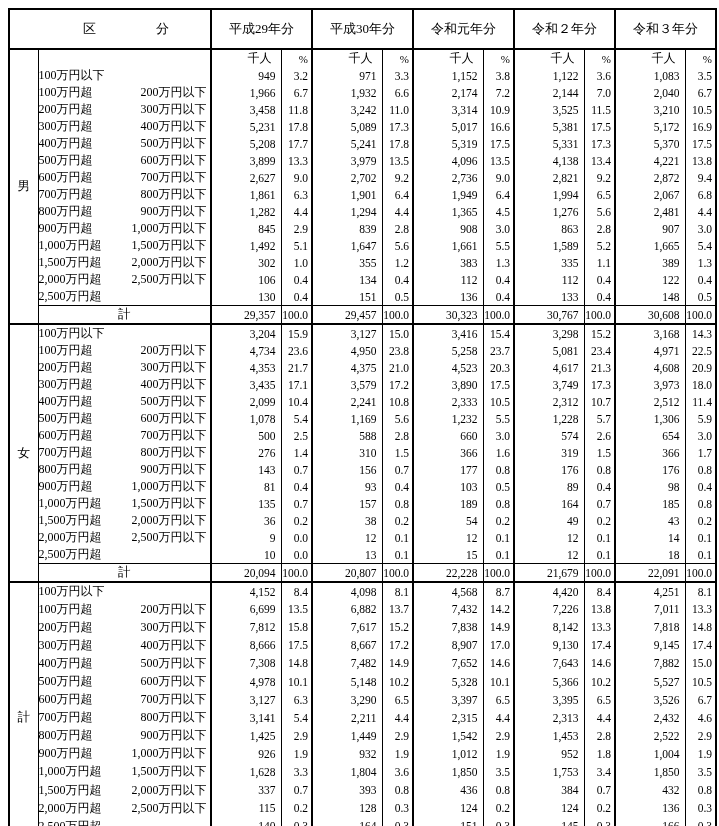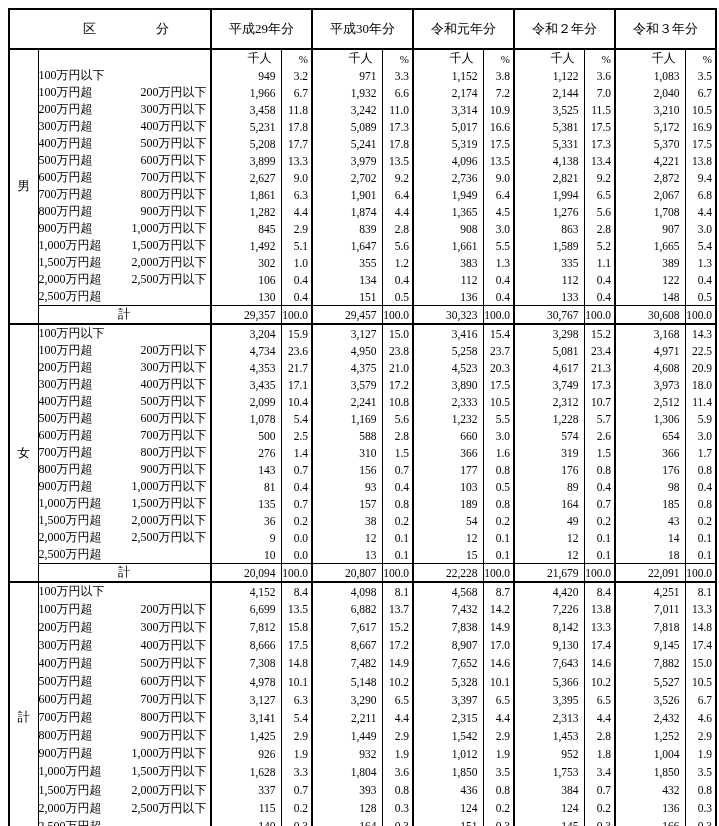--- a/index.html
+++ b/index.html
@@ -179,27 +179,27 @@
           <td class="p">6.4</td>
           <td class="c">1,994</td>
           <td class="p">6.5</td>
           <td class="c">2,067</td>
           <td class="p">6.8</td>
         </tr>
         <tr style="height: 16.1px;">
           <td class="lbl"><span class="a">800万円超</span><span class="b">900万円以下</span></td>
           <td class="c">1,282</td>
           <td class="p">4.4</td>
-          <td class="c">1,874</td>
+          <td class="c">1,294</td>
           <td class="p">4.4</td>
           <td class="c">1,365</td>
           <td class="p">4.5</td>
           <td class="c">1,276</td>
           <td class="p">5.6</td>
-          <td class="c">1,708</td>
+          <td class="c">2,481</td>
           <td class="p">4.4</td>
         </tr>
         <tr style="height: 16.1px;">
           <td class="lbl"><span class="a">900万円超</span><span class="b">1,000万円以下</span></td>
           <td class="c">845</td>
           <td class="p">2.9</td>
           <td class="c">839</td>
           <td class="p">2.8</td>
           <td class="c">908</td>
           <td class="p">3.0</td>
@@ -577,21 +577,21 @@
         <tr style="height: 18.1px;">
           <td class="lbl"><span class="a">800万円超</span><span class="b">900万円以下</span></td>
           <td class="c">1,425</td>
           <td class="p">2.9</td>
           <td class="c">1,449</td>
           <td class="p">2.9</td>
           <td class="c">1,542</td>
           <td class="p">2.9</td>
           <td class="c">1,453</td>
           <td class="p">2.8</td>
-          <td class="c">1,252</td>
+          <td class="c">2,522</td>
           <td class="p">2.9</td>
         </tr>
         <tr style="height: 18.1px;">
           <td class="lbl"><span class="a">900万円超</span><span class="b">1,000万円以下</span></td>
           <td class="c">926</td>
           <td class="p">1.9</td>
           <td class="c">932</td>
           <td class="p">1.9</td>
           <td class="c">1,012</td>
           <td class="p">1.9</td>

